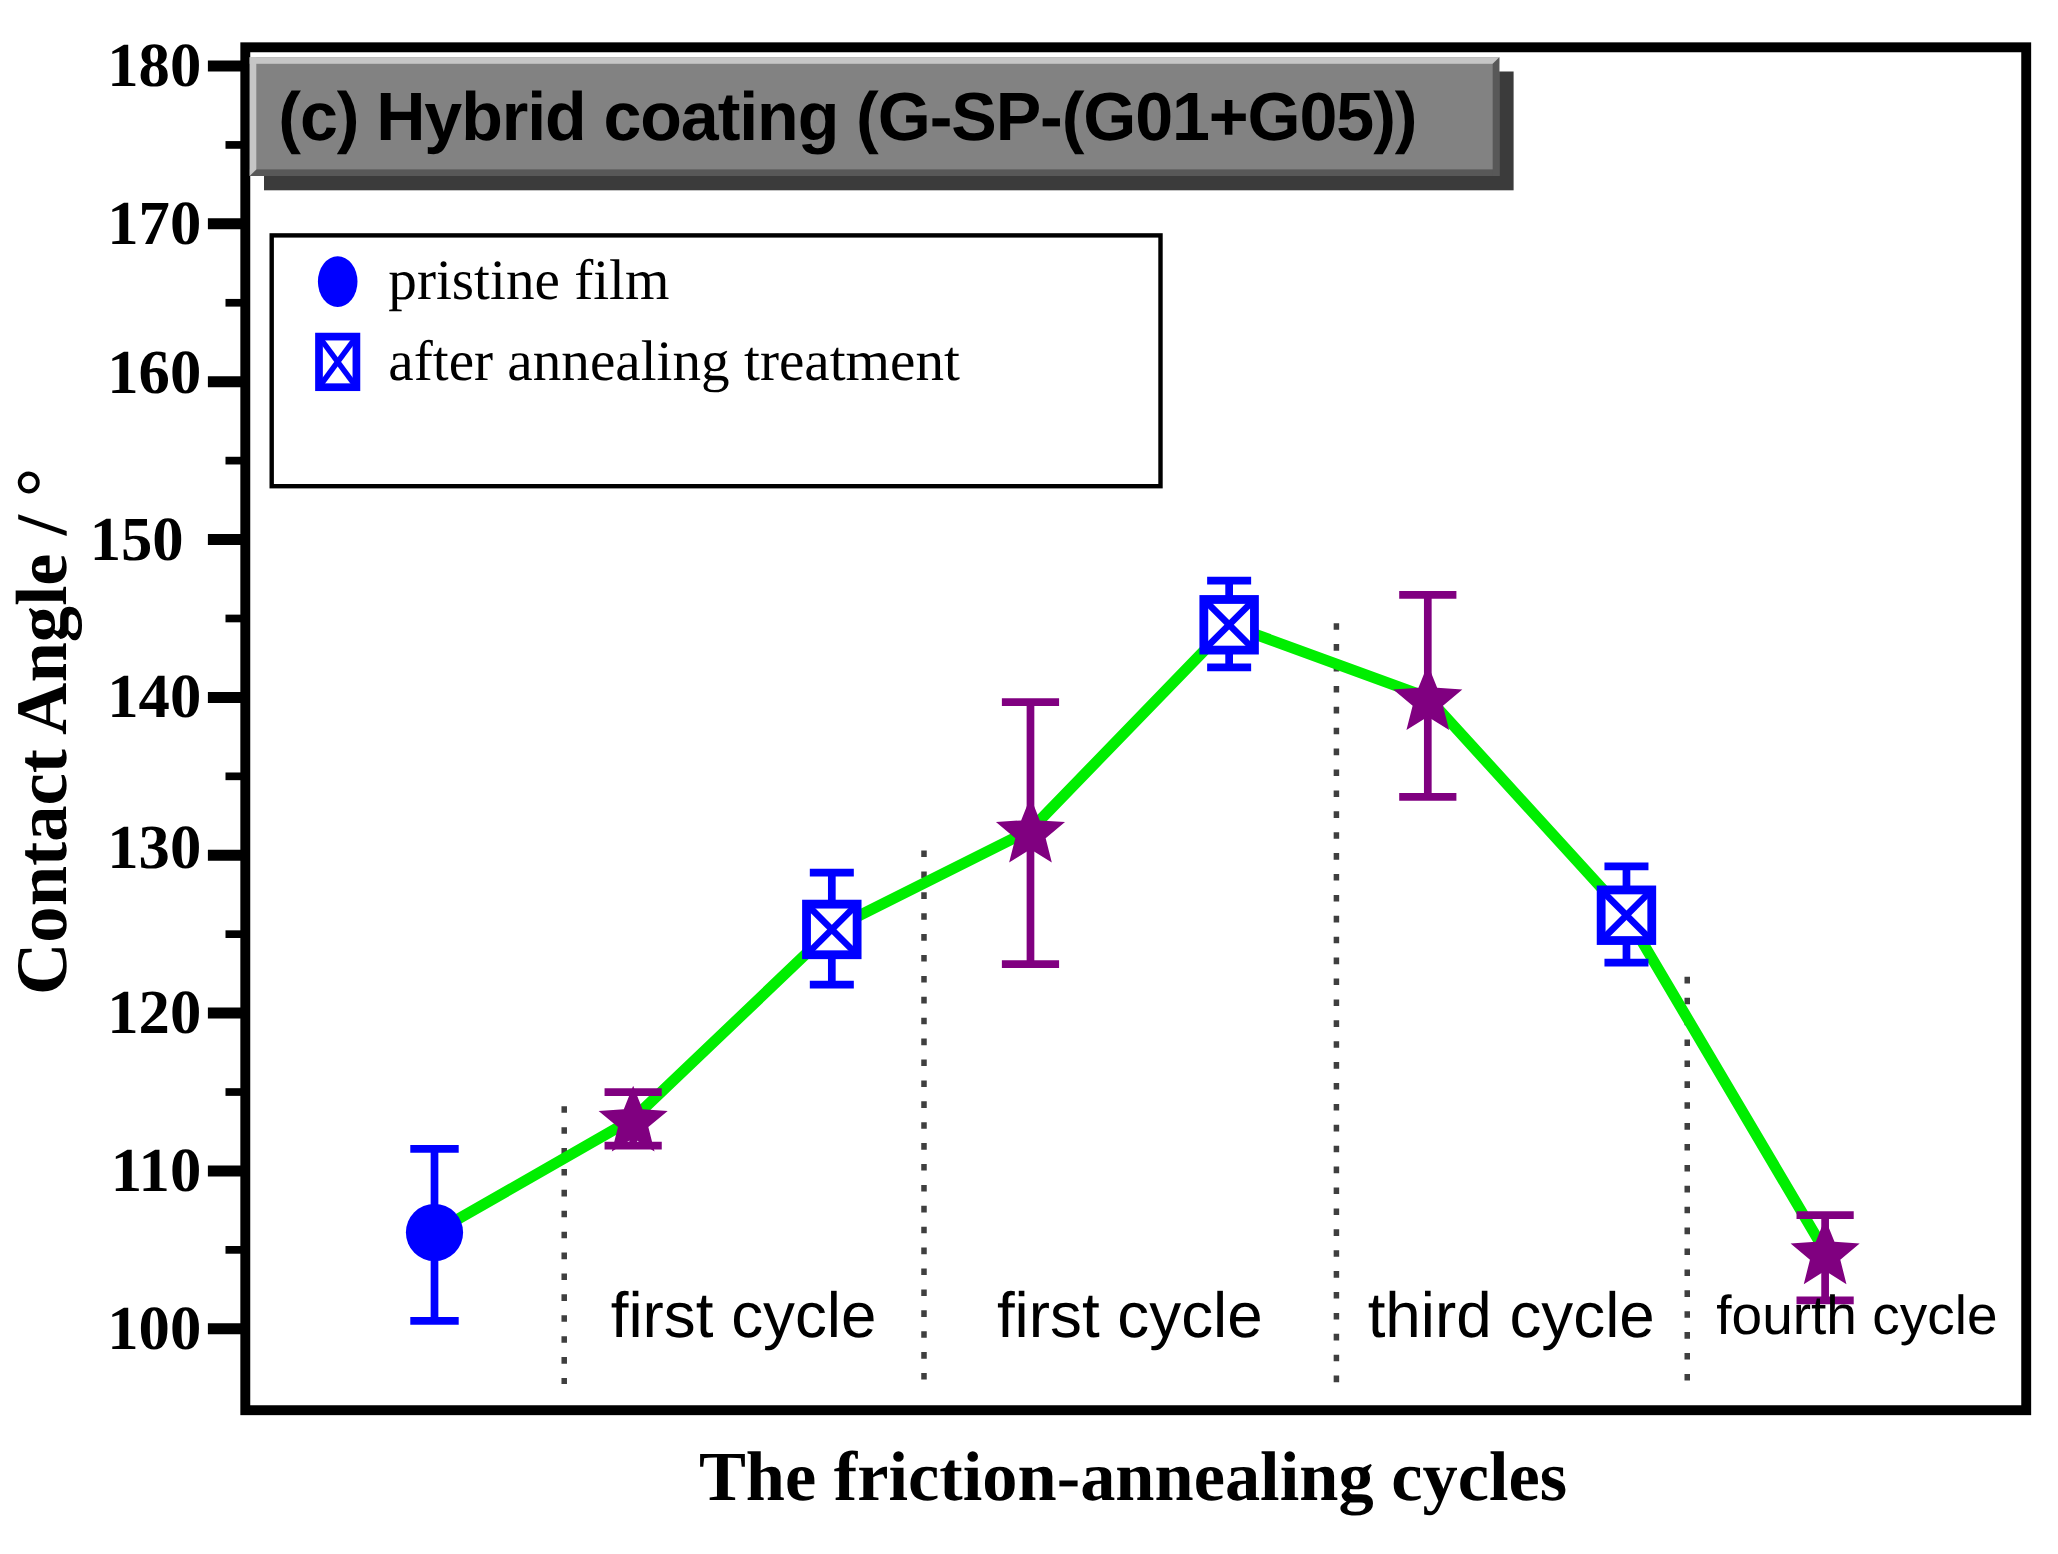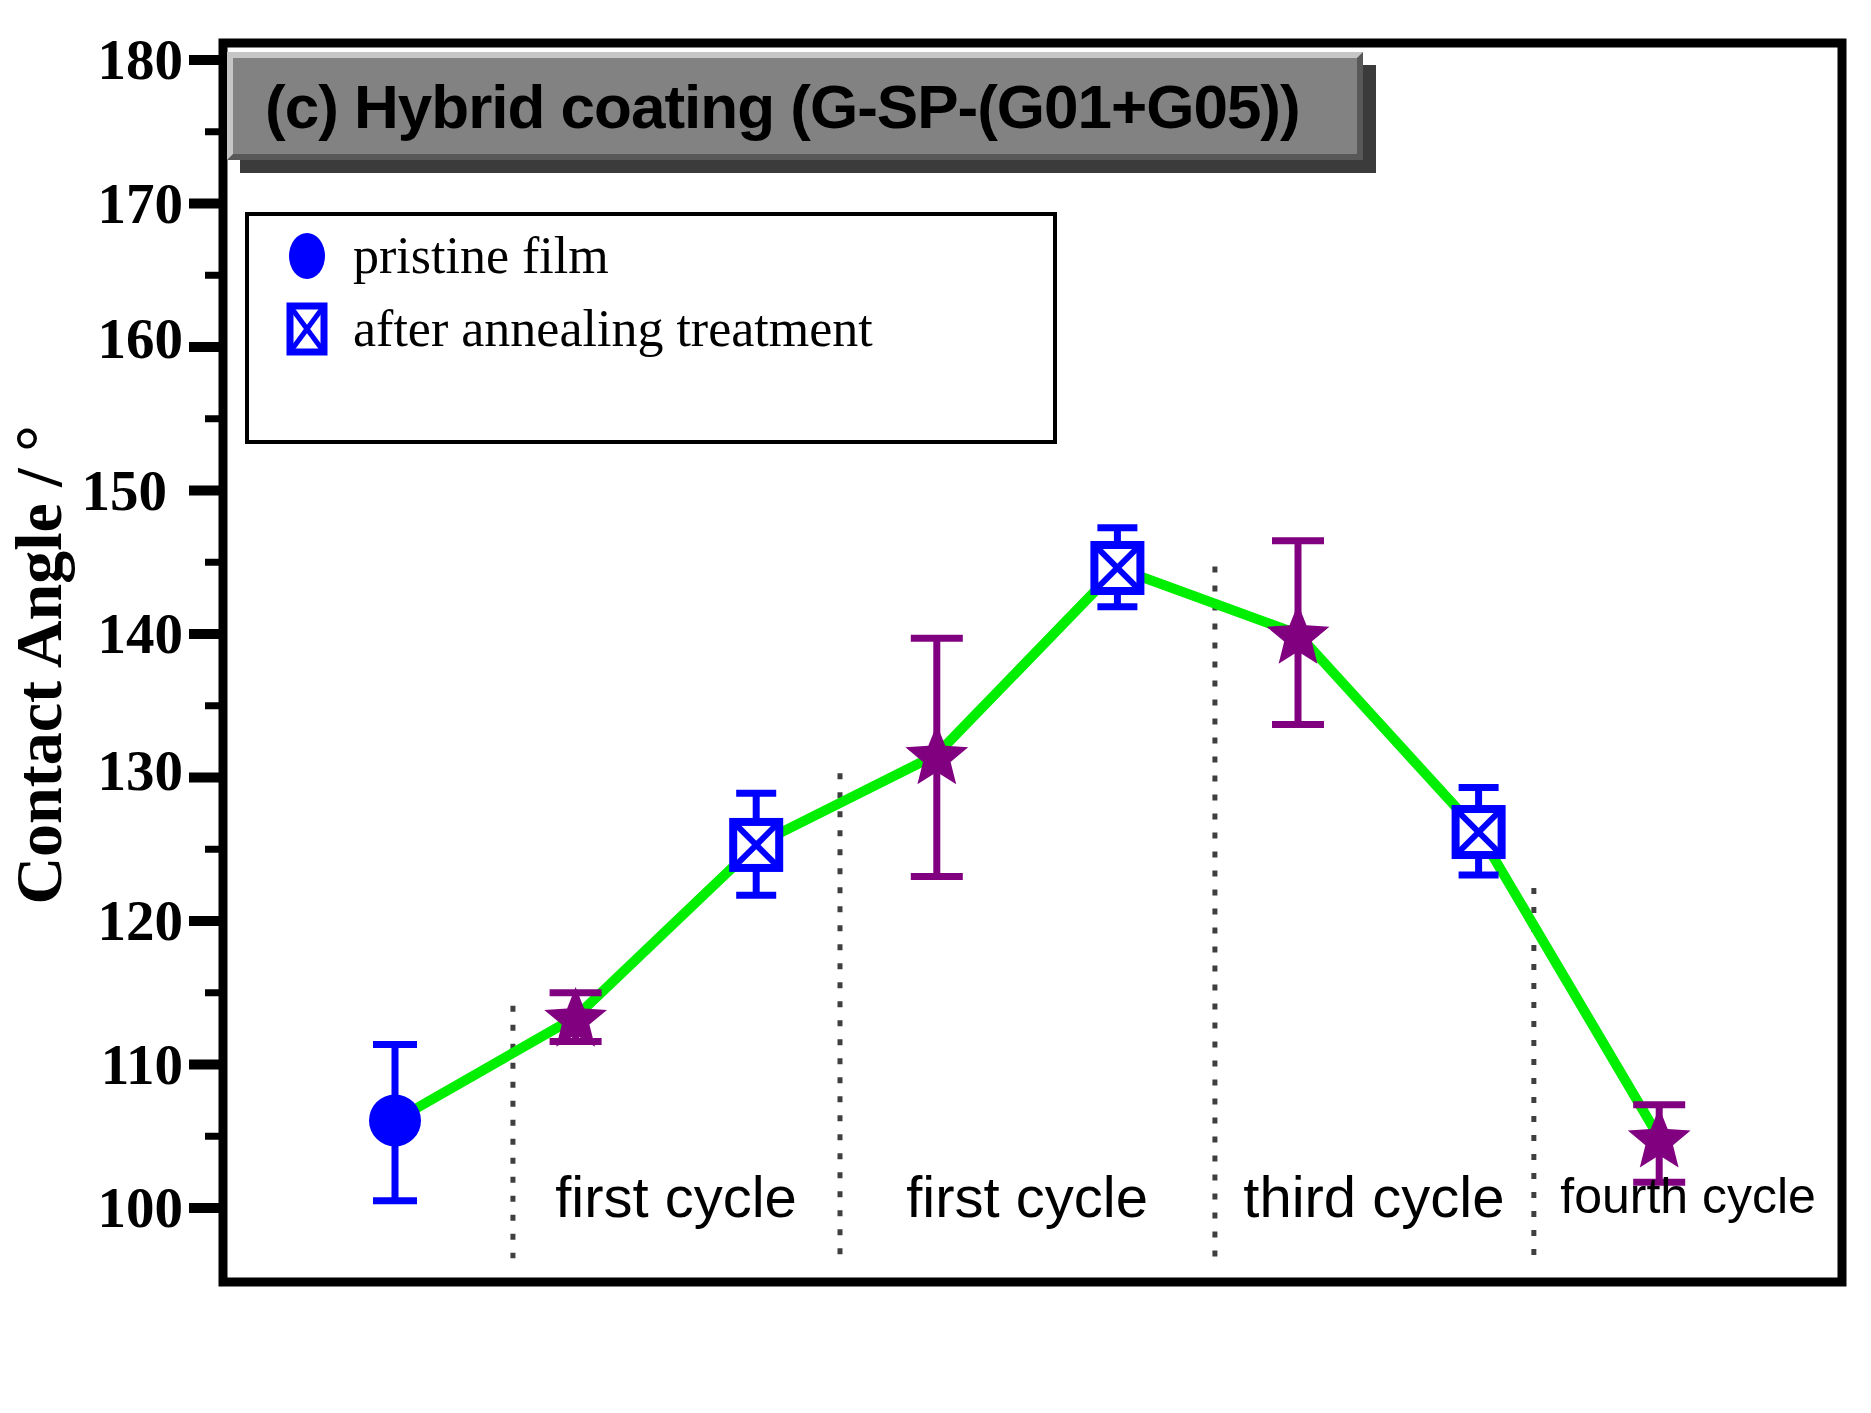--- a/index.html
+++ b/index.html
@@ -10,21 +10,21 @@
   #plot-svg{position:absolute;left:0;top:0;}
   .title-box{
     position:absolute;left:227px;top:52px;width:1136px;height:108px;
     background:#828282;box-sizing:border-box;
     border:6px solid;border-color:#c6c6c6 #585858 #585858 #c6c6c6;
     box-shadow:13px 13px 0 #3b3b3b;
     display:flex;align-items:center;
   }
   .title-box span{
     font-family:"Liberation Sans",sans-serif;font-weight:700;font-size:62px;
-    padding-left:32px;white-space:nowrap;letter-spacing:-1px;
+    padding-left:20px;white-space:nowrap;letter-spacing:-1px;
   }
   .legend-box{
     position:absolute;left:245px;top:177px;width:812px;height:232px;
     background:#ffffff;border:4px solid #000;box-sizing:border-box;padding-top:3px;margin-top:35px;
   }
   .legend-row{display:flex;align-items:center;height:73px;padding-left:12px;}
   .legend-marker{flex:0 0 92px;display:flex;justify-content:center;align-items:center;}
   .legend-label{font-size:52px;white-space:nowrap;}
   .y-tick-label{
     position:absolute;width:150px;text-align:right;
@@ -133,20 +133,21 @@
             <rect x="19" y="8" width="34" height="46" fill="#fff" stroke="#0000ff" stroke-width="7"></rect>
             <line x1="19" y1="8" x2="53" y2="54" stroke="#0000ff" stroke-width="5"></line>
             <line x1="19" y1="54" x2="53" y2="8" stroke="#0000ff" stroke-width="5"></line>
           </svg>
         </div>
         <span class="legend-label">after annealing treatment</span>
       </div>
     </div>
 
   <div class="y-axis-title">Contact Angle / °</div>
+  <div class="x-axis-title">The friction-annealing cycles</div>
 
   <div id="tick-labels">
       <div class="y-tick-label" style="left: 33px; top: 30px;">180</div>
       <div class="y-tick-label" style="left: 33px; top: 173.5px;">170</div>
       <div class="y-tick-label" style="left: 33px; top: 309px;">160</div>
       <div class="y-tick-label" style="left: 17px; top: 460.5px; font-family: Liberation Serif, serif;">150</div>
       <div class="y-tick-label" style="left: 33px; top: 604px;">140</div>
       <div class="y-tick-label" style="left: 33px; top: 741px;">130</div>
       <div class="y-tick-label" style="left: 33px; top: 891px;">120</div>
       <div class="y-tick-label" style="left: 33px; top: 1034.5px;">110</div>

